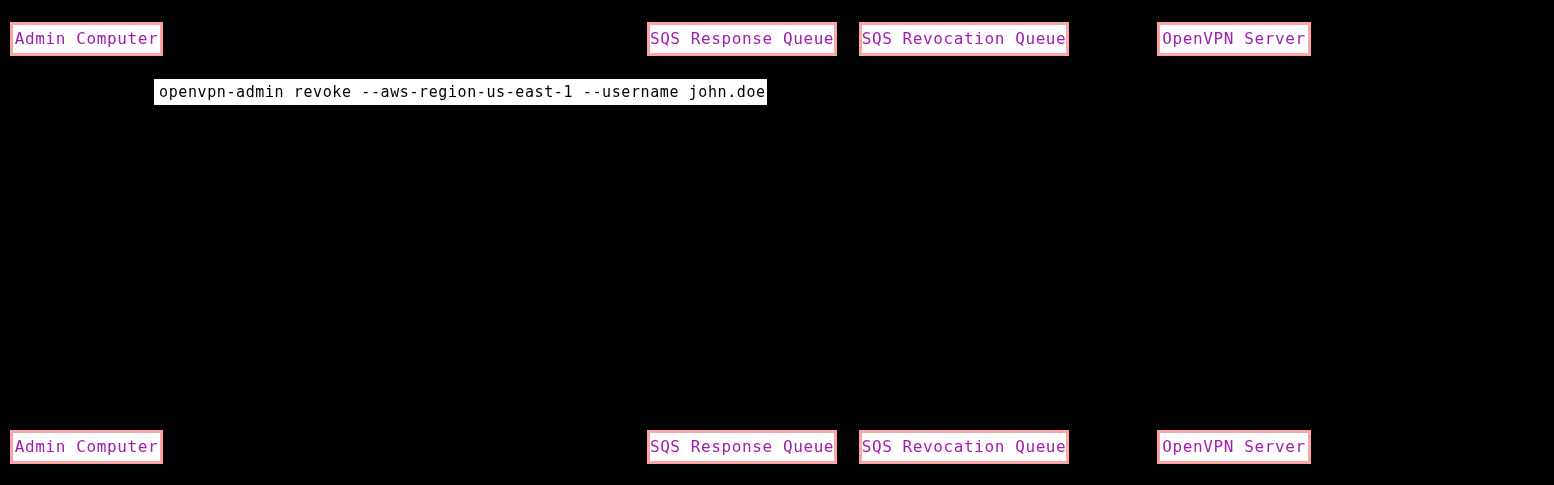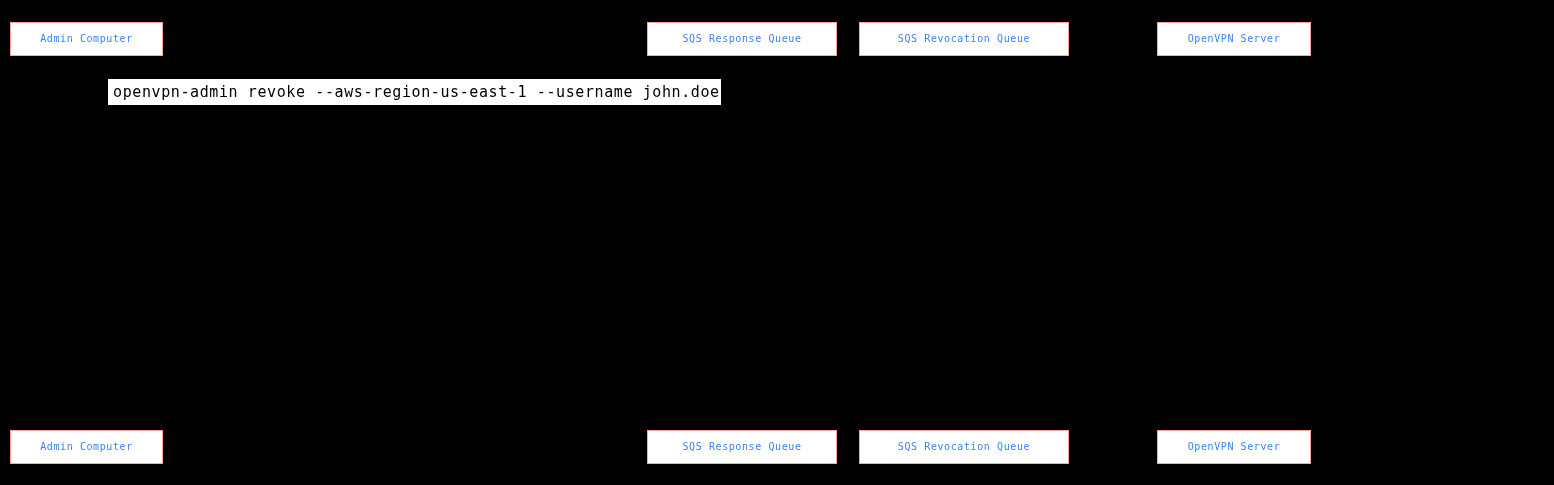--- a/index.html
+++ b/index.html
@@ -13,27 +13,27 @@
     width: 1554px;
     height: 485px;
     background: #000000;
     overflow: hidden;
     font-family: "DejaVu Sans Mono", "Liberation Mono", monospace;
   }
   .participant-box {
     position: absolute;
     box-sizing: border-box;
     background: #ffffff;
-    color: #3b82f6;
-    border: 1px solid #fca5a5;
+    color: #a21caf;
+    border: 3px solid #fca5a5;
     display: flex;
     align-items: center;
     justify-content: center;
     font-family: "DejaVu Sans Mono", "Liberation Mono", monospace;
-    font-size: 10px;
+    font-size: 16px;
     line-height: 1;
     letter-spacing: 0.6px;
     white-space: nowrap;
     user-select: none;
   }
   .message-box {
     position: absolute;
     box-sizing: border-box;
     background: #ffffff;
     color: #000000;
@@ -42,20 +42,21 @@
     align-items: center;
     justify-content: flex-start;
     padding-left: 4px;
     padding-right: 4px;
     font-family: "DejaVu Sans Mono", "Liberation Mono", monospace;
     font-size: 15px;
     line-height: 1;
     letter-spacing: 0.6px;
     white-space: nowrap;
     user-select: none;
+    margin-left: 46px;
   }
   .lifeline {
     position: absolute;
     width: 1px;
     background: transparent;
   }
 </style>
 </head>
 <body>
 

